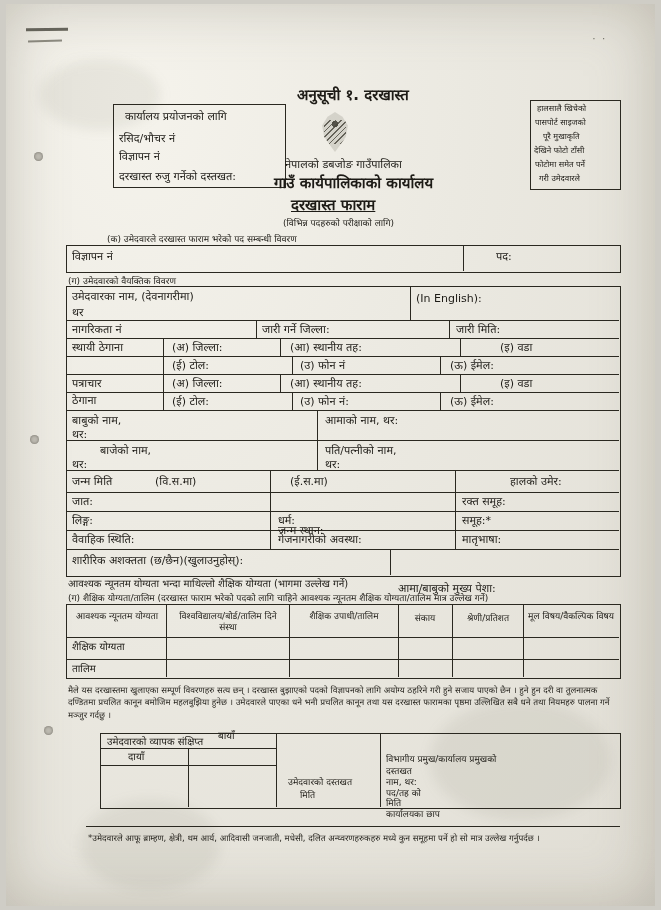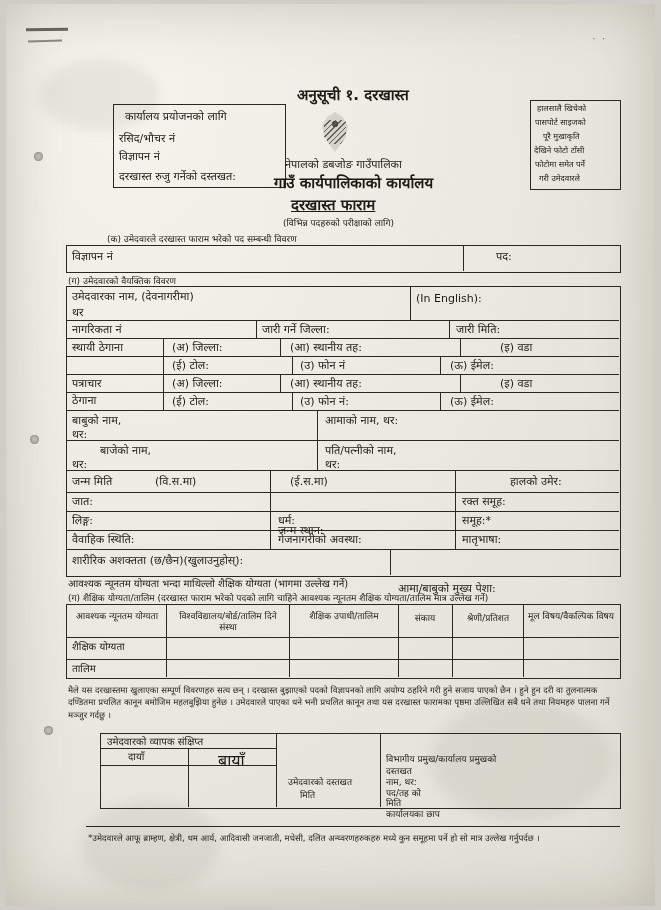--- a/index.html
+++ b/index.html
@@ -211,21 +211,21 @@
 
   <div class="bx" style="left:100px;top:733px;width:519px;height:74px;"></div>
   <div class="ln" style="left:380px;top:733px;width:1px;height:74px;"></div>
 
   <div class="ln" style="left:100px;top:748px;width:176px;height:1px;"></div>
   <div class="ln" style="left:276px;top:733px;width:1px;height:74px;"></div>
   <div class="ln" style="left:100px;top:765px;width:176px;height:1px;"></div>
   <div class="ln" style="left:188px;top:748px;width:1px;height:59px;"></div>
   <div class="txt t10" style="left:107px;top:736px;font-size:10px;">उमेदवारको व्यापक संक्षिप्त</div>
   <div class="txt t10" style="left:128px;top:751px;font-size:10px;">दायाँ</div>
-  <div class="txt t10" style="left:218px;top:751px;font-size:16px;">बायाँ</div>
+  <div class="txt t10" style="left:218px;top:730px;font-size:10px;">बायाँ</div>
 
   <div class="txt t9" style="left:288px;top:777px;">उमेदवारको दस्तखत</div>
   <div class="txt t9" style="left:300px;top:790px;">मिति</div>
 
   <div class="txt t9" style="left:386px;top:754px;">विभागीय प्रमुख/कार्यालय प्रमुखको</div>
   <div class="txt t9" style="left:386px;top:766px;">दस्तखत</div>
   <div class="txt t9" style="left:386px;top:777px;">नाम, थर:</div>
   <div class="txt t9" style="left:386px;top:788px;">पद/तह को</div>
   <div class="txt t9" style="left:386px;top:798px;">मिति</div>
   <div class="txt t9" style="left:386px;top:809px;">कार्यालयका छाप</div>

